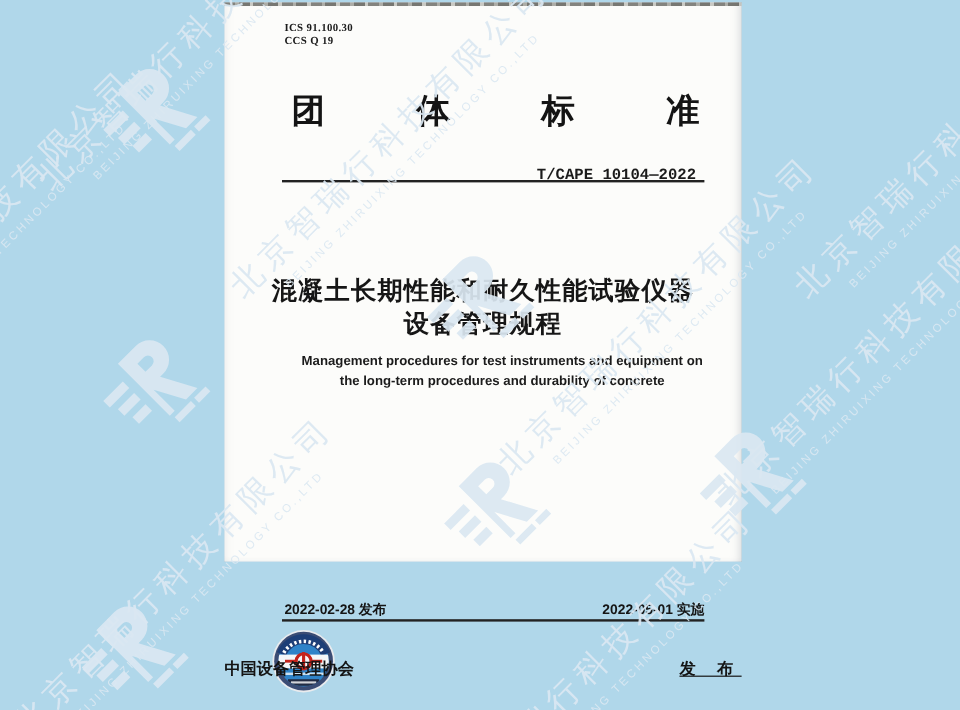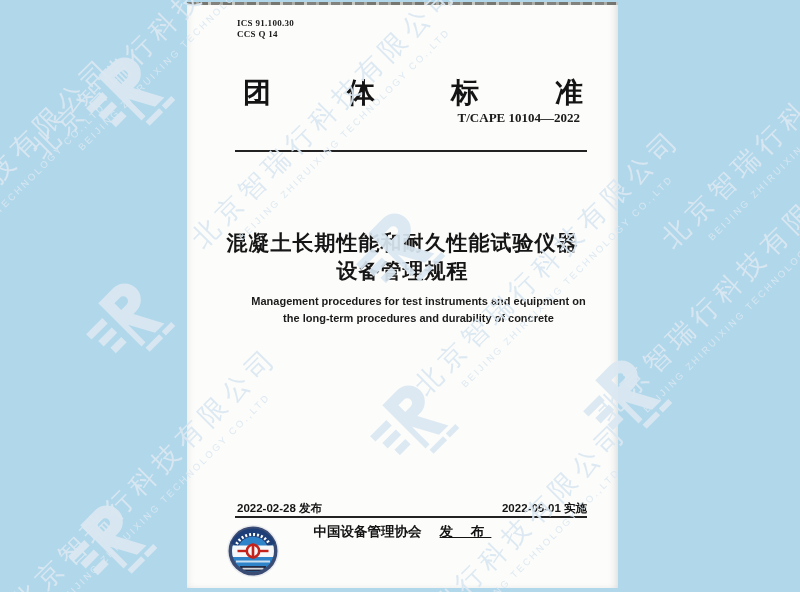--- a/index.html
+++ b/index.html
@@ -1,55 +1,55 @@
 <!DOCTYPE html>
 <html><head>
 <meta charset="utf-8">
 <style>
   html,body{margin:0;padding:0;}
   body{width:800px;height:592px;overflow:hidden;
        font-family:"Liberation Sans", sans-serif;}
   .stage{position:relative;width:800px;height:592px;background:#b0d7ea;overflow:hidden;}
 
   
-  .paper{position:absolute;left:187px;top:2px;width:431px;height:586px;
+  .paper{position:absolute;left:187px;top:2px;width:431px;height:466px;
          background:#fcfcfa;
          box-shadow:inset -5px 0 8px -4px rgba(100,110,125,.28),
                     inset 5px 0 8px -5px rgba(120,130,140,.18);}
   .scan-edge{position:absolute;left:0;top:0;width:100%;height:3px;opacity:.75;
       background:repeating-linear-gradient(90deg,#5d5d57 0 9px,#93938c 9px 12px,#4c4c46 12px 21px,#b9b9b2 21px 24px);}
 
   .ics{position:absolute;left:50px;top:16px;color:#1b1b1b;
        font-family:"Liberation Serif", serif;font-weight:bold;font-size:9px;
        line-height:11px;letter-spacing:.3px;}
 
   .stype{position:absolute;left:56px;top:72px;width:340px;display:flex;
          justify-content:space-between;color:#141414;
          font-size:28px;font-weight:700;}
-  .snum{position:absolute;right:38px;top:108px;color:#1b1b1b;
-        font-family:Liberation Serif, serif;font-weight:bold;font-size:13px;}
+  .snum{position:absolute;right:38px;top:136px;color:#1b1b1b;
+        font-family:Liberation Mono, monospace;font-weight:bold;font-size:13px;}
 
   .rule{position:absolute;left:48px;width:352px;height:2px;background:#222;}
   .rule-top{top:148px;}
   .rule-bottom{top:514px;}
 
   .title-cn{position:absolute;left:0;top:227px;width:100%;text-align:center;
             color:#161616;font-size:21px;font-weight:700;line-height:28px;letter-spacing:1px;}
   .title-en{position:absolute;left:16px;top:291px;width:100%;text-align:center;
             color:#1b1b1b;font-family:Liberation Sans, sans-serif;
             font-weight:bold;font-size:11px;line-height:17px;}
 
   .dates{position:absolute;left:0;top:499px;width:431px;box-sizing:border-box;
          padding-left:50px;padding-right:31px;display:flex;justify-content:space-between;
          color:#151515;font-size:11.5px;font-weight:700;}
 
   .seal{position:absolute;left:39px;top:522px;}
 
-  .publisher{position:absolute;left:0;top:521px;width:100%;display:flex;
-             justify-content:center;gap:18px;color:#141414;
+  .publisher{position:absolute;left:0;top:547px;width:100%;display:flex;
+             justify-content:space-between;gap:18px;color:#141414;
              font-size:13.5px;font-weight:700;}
   .release{letter-spacing:7px;text-decoration:underline;}
 
   
   .wm-layer{position:absolute;inset:0;pointer-events:none;}
   .wm{position:absolute;transform:translate(-50%,-50%) rotate(-45deg);
       color:#dbe8f2;opacity:.92;text-align:center;}
   .wm-cn{font-size:27px;letter-spacing:6px;white-space:nowrap;font-weight:400;}
   .wm-en{font-size:9.5px;letter-spacing:2.5px;white-space:nowrap;margin-top:4px;}
   .wm-logo svg{display:block;}
@@ -57,21 +57,21 @@
 </head>
 <body>
 
 <div class="stage">
 
   <div class="paper">
     <div class="scan-edge"></div>
 
     <div class="ics">
       <div>ICS 91.100.30</div>
-      <div>CCS Q 14</div>
+      <div>CCS Q 19</div>
     </div>
 
     <div class="stype">
       <span>团</span>
       <span>体</span>
       <span>标</span>
       <span>准</span>
     </div>
 
     <div class="snum">T/CAPE 10104—2022</div>

